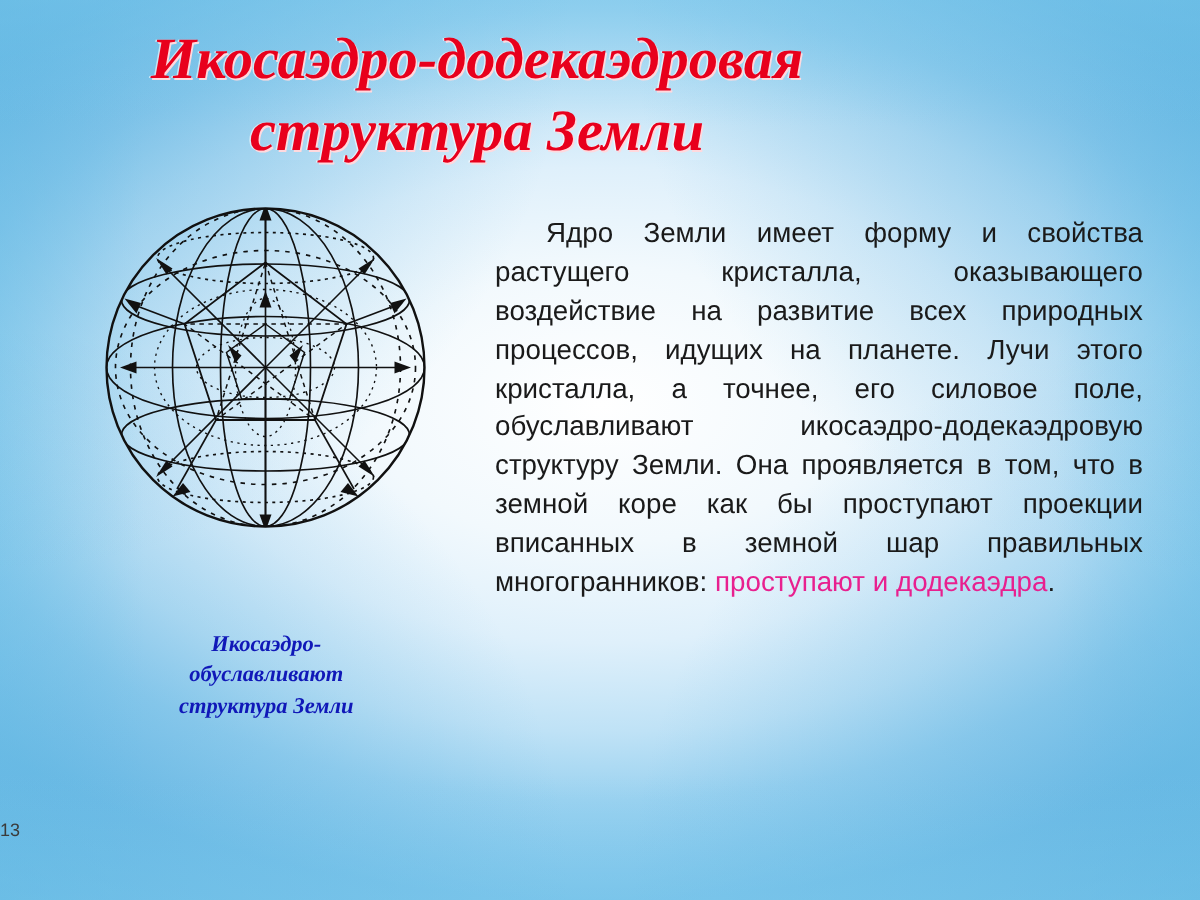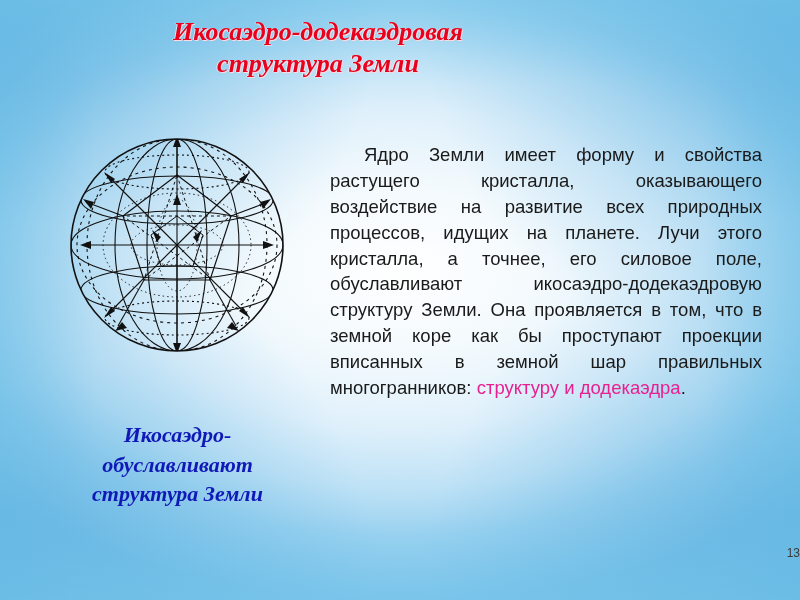--- a/index.html
+++ b/index.html
@@ -44,21 +44,21 @@
 
   .title {
     position: absolute;
     top: 16px;
     left: 0;
     width: 636px;
     text-align: center;
     font-family: "Liberation Serif", serif;
     font-style: italic;
     font-weight: bold;
-    font-size: 26px;
+    font-size: 39px;
     line-height: 1.22;
     color: #e8001c;
     text-shadow: 1px 1px 0 #ffd9de, -1px 0 0 rgba(255,255,255,0.6);
     z-index: 5;
   }
 
   .figure {
     position: absolute;
     left: 62px;
     top: 130px;
@@ -70,21 +70,21 @@
 
   .caption {
     position: absolute;
     left: 50px;
     top: 420px;
     width: 255px;
     text-align: center;
     font-family: "Liberation Serif", serif;
     font-style: italic;
     font-weight: bold;
-    font-size: 22px;
+    font-size: 15px;
     line-height: 1.35;
     color: #1018b8;
     z-index: 5;
   }
 
   .body-text {
     position: absolute;
     left: 330px;
     top: 142px;
     width: 432px;
@@ -98,21 +98,21 @@
   }
   .body-text .hl-pink {
     color: #e8208f;
   }
 
   .page-number {
     position: absolute;
     left: 0;
     top: 546px;
     width: 800px;
-    text-align: right;
+    text-align: left;
     font-family: "Liberation Sans", sans-serif;
     font-size: 12px;
     color: #3b3b3b;
     z-index: 5;
   }
 </style>
 </head>
 <body>
 
 <div class="slide">
@@ -191,18 +191,18 @@
   </div>
 
   <div class="caption">
     <span>Икосаэдро-</span><br>
     <span>обуславливают</span><br>
     <span>структура Земли</span>
   </div>
 
   <div class="body-text">
     <span>Ядро Земли имеет форму и свойства растущего кристалла, оказывающего воздействие на развитие всех природных процессов, идущих на планете. Лучи этого кристалла, а точнее, его силовое поле, обуславливают икосаэдро-додекаэдровую структуру Земли. Она проявляется в том, что в земной коре как бы проступают проекции вписанных в земной шар правильных многогранников:</span>
-    <span class="hl-pink">структуру и додекаэдра</span><span>.</span>
+    <span class="hl-pink">проступают и додекаэдра</span><span>.</span>
   </div>
 
   <div class="page-number">13</div>
 
 </div>
 
 </body></html>

